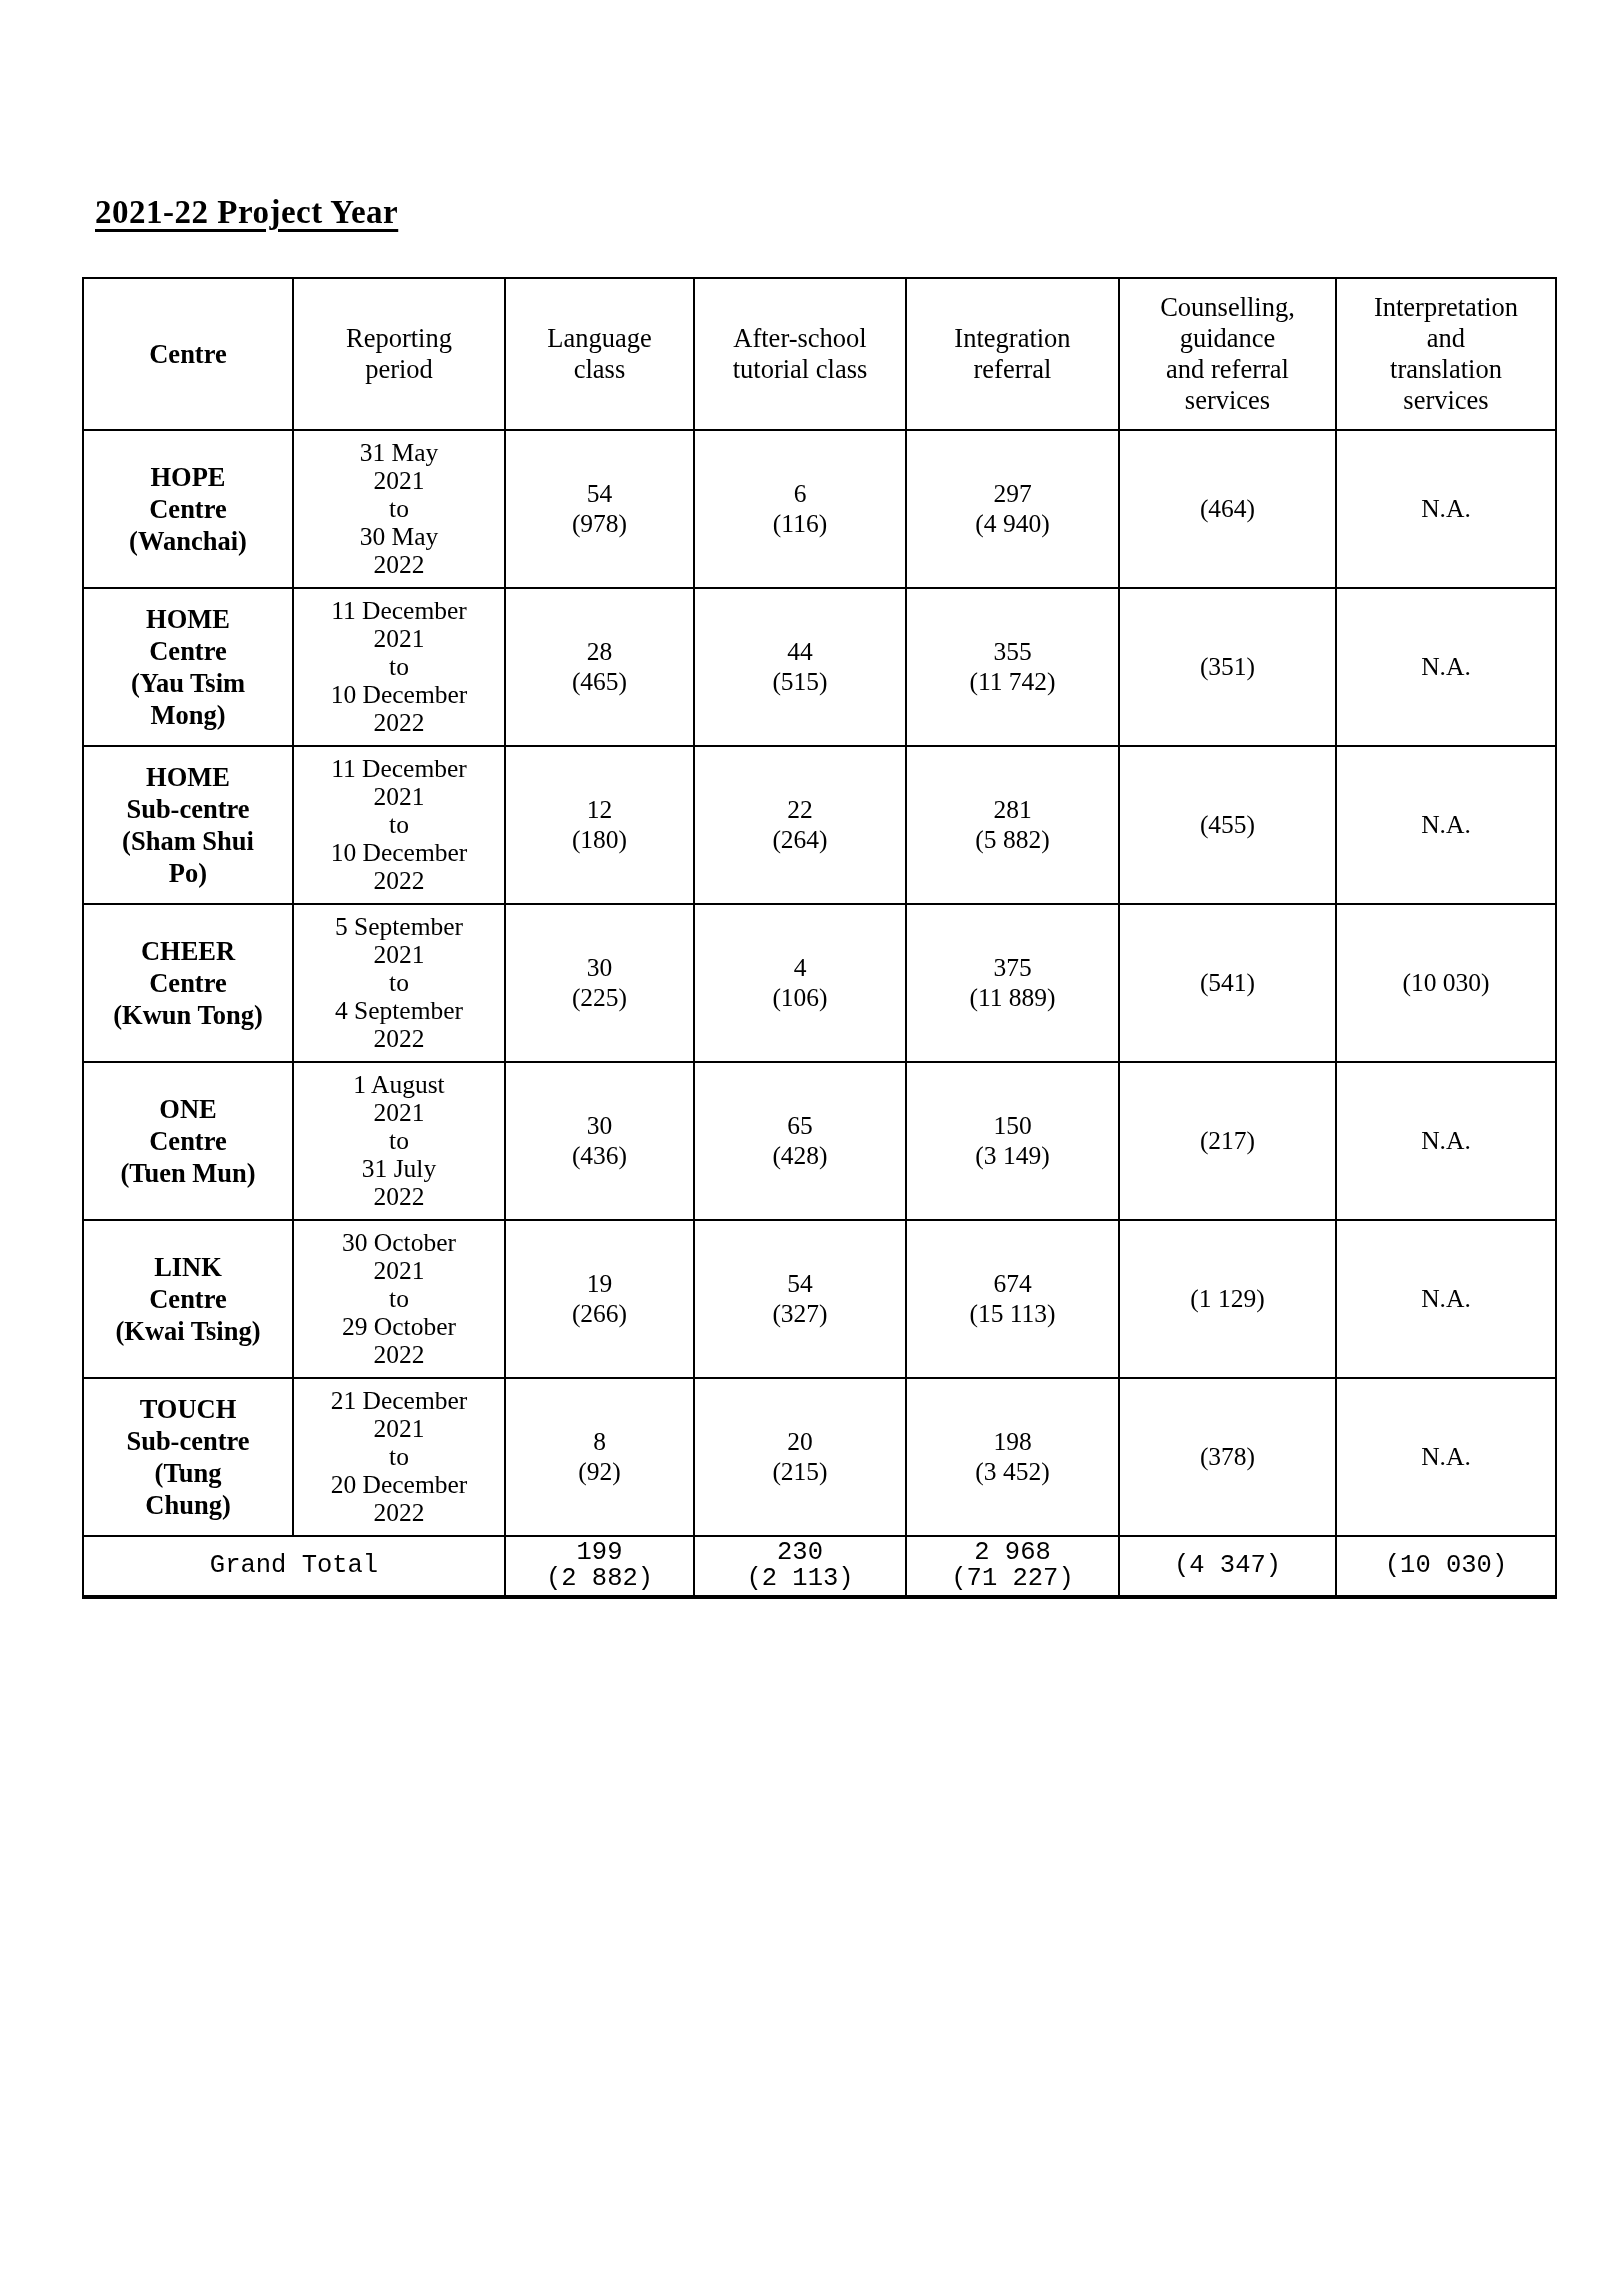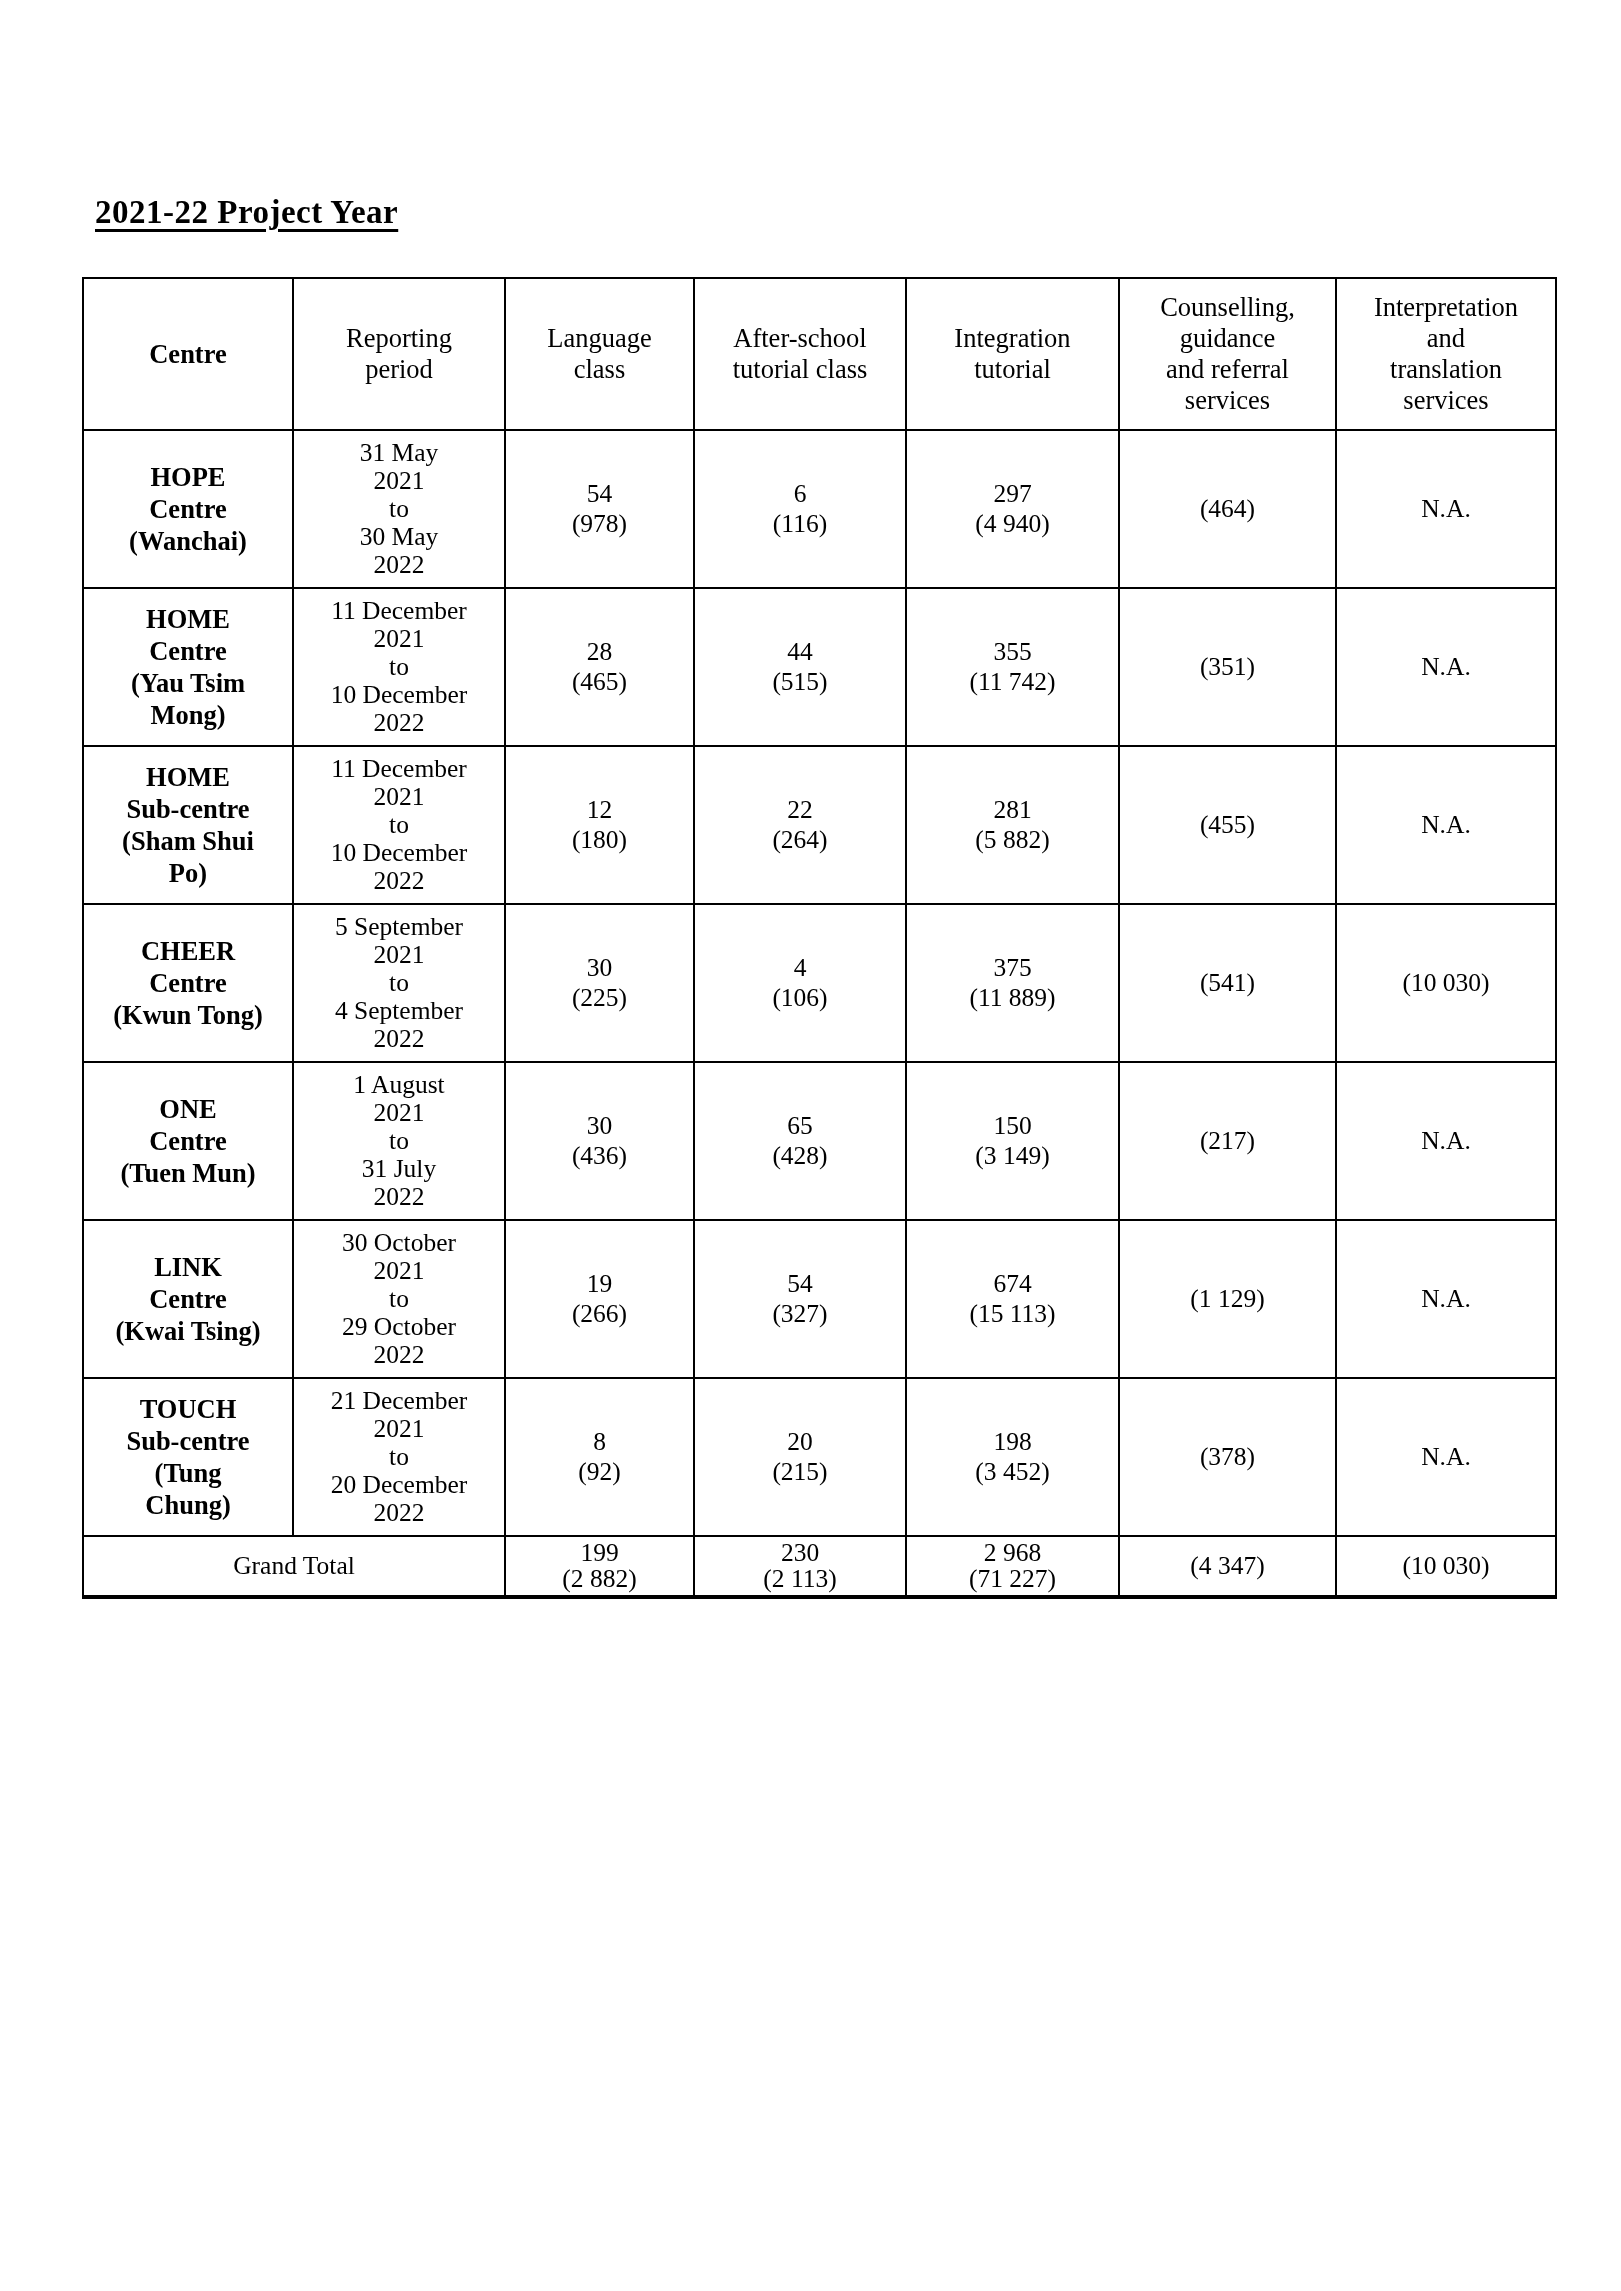--- a/index.html
+++ b/index.html
@@ -44,21 +44,21 @@
     border-bottom-width: 2.9px;
     text-align: center;
     vertical-align: middle;
     white-space: pre-line;
     padding: 2px 3.9px;
     box-sizing: border-box;
   }
   .report-table thead tr { height: 152px; }
   .report-table tbody tr.data-row { height: 158px; }
   .report-table tbody tr.grand-total-row { height: 61px; }
-  .report-table tbody tr.grand-total-row td { border-bottom-width: 4.9px; }
+  .report-table tbody tr.grand-total-row td { border-bottom-width: 4.9px; font-family: Liberation Mono, monospace; }
 
   .report-table th {
     font-weight: normal;
     font-size: 26.5px;
     line-height: 31px;
     border-radius: 18px;
   }
   .report-table th.centre-header {
     font-weight: bold;
   }
@@ -101,21 +101,21 @@
     <thead>
       <tr>
         <th class="centre-header">Centre</th>
         <th>Reporting
 period</th>
         <th>Language
 class</th>
         <th>After-school
 tutorial class</th>
         <th>Integration
-tutorial</th>
+referral</th>
         <th>Counselling,
 guidance
 and referral
 services</th>
         <th>Interpretation
 and
 translation
 services</th>
       </tr>
     </thead>

